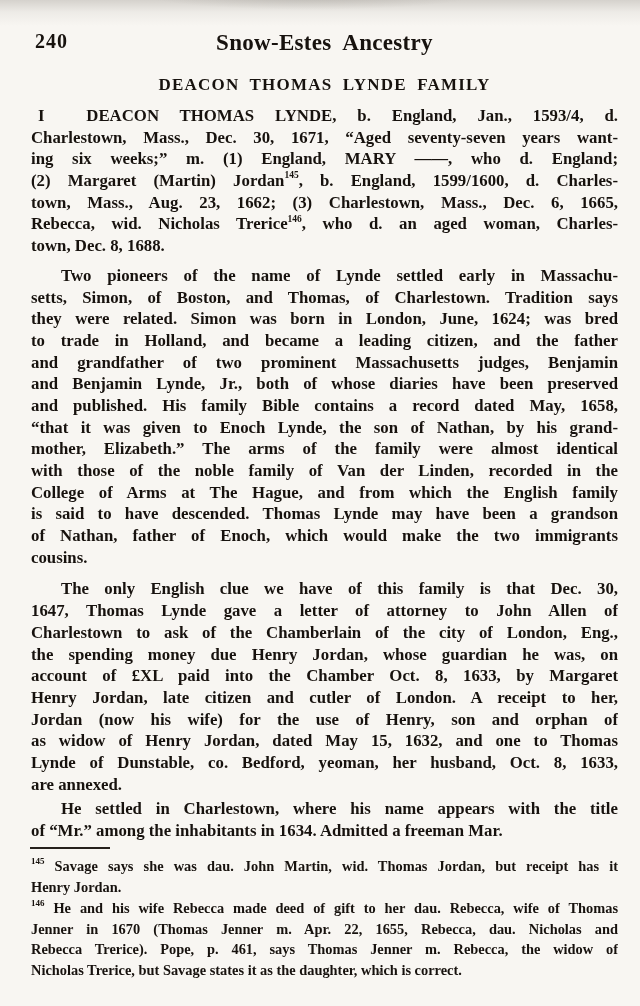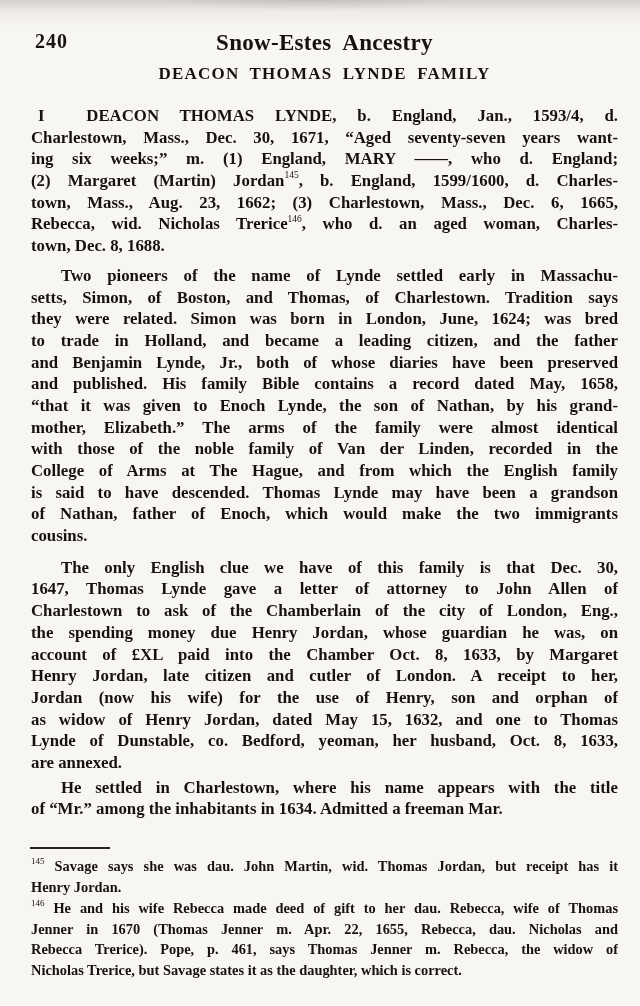--- a/index.html
+++ b/index.html
@@ -40,21 +40,21 @@
     font-size:20px;font-weight:bold;letter-spacing:1px;
   }
   .running-title{
     position:absolute;left:30px;top:0;width:589px;
     text-align:center;
     font-size:23px;font-weight:bold;word-spacing:6px;letter-spacing:.3px;
   }
 
   
   .section-heading{
-    position:absolute;top:64px;left:30px;width:589px;
+    position:absolute;top:75px;left:30px;width:589px;
     text-align:center;
     font-size:17px;font-weight:bold;
     letter-spacing:1.2px;word-spacing:5px;
   }
 
   
   .body-column{
     position:absolute;top:104px;left:30px;width:589px;
     font-size:16.8px;font-weight:bold;line-height:21.7px;
   }
@@ -63,21 +63,21 @@
   .para.p3{margin-top:10px;}
   .para.p4{margin-top:3px;}
   .line{
     text-align:justify;text-align-last:justify;
     white-space:normal;overflow:hidden;max-height:21.7px;
   }
   .line.last{text-align-last:left;}
   .para .line:first-child{text-indent:30px;}
   .para.p1 .line:first-child{text-indent:7px;}
   sup.fnmark{
-    font-size:9.5px;font-weight:normal;
+    font-size:9.5px;font-weight:bold;
     position:relative;top:-1px;vertical-align:super;line-height:0;
     letter-spacing:0;
   }
 
   
   .footnote-rule{
     position:absolute;top:847px;left:30px;width:80px;height:2px;
     background:#26211c;
   }
   .footnotes{
@@ -110,20 +110,21 @@
         <div class="line">(2) Margaret (Martin) Jordan<sup class="fnmark">145</sup>, b. England, 1599/1600, d. Charles-</div>
         <div class="line">town, Mass., Aug. 23, 1662; (3) Charlestown, Mass., Dec. 6, 1665,</div>
         <div class="line">Rebecca, wid. Nicholas Trerice<sup class="fnmark">146</sup>, who d. an aged woman, Charles-</div>
         <div class="line last">town, Dec. 8, 1688.</div>
       </div>
       <div class="para p2">
         <div class="line">Two pioneers of the name of Lynde settled early in Massachu-</div>
         <div class="line">setts, Simon, of Boston, and Thomas, of Charlestown. Tradition says</div>
         <div class="line">they were related. Simon was born in London, June, 1624; was bred</div>
         <div class="line">to trade in Holland, and became a leading citizen, and the father</div>
+        <div class="line">and grandfather of two prominent Massachusetts judges, Benjamin</div>
         <div class="line">and Benjamin Lynde, Jr., both of whose diaries have been preserved</div>
         <div class="line">and published. His family Bible contains a record dated May, 1658,</div>
         <div class="line">“that it was given to Enoch Lynde, the son of Nathan, by his grand-</div>
         <div class="line">mother, Elizabeth.” The arms of the family were almost identical</div>
         <div class="line">with those of the noble family of Van der Linden, recorded in the</div>
         <div class="line">College of Arms at The Hague, and from which the English family</div>
         <div class="line">is said to have descended. Thomas Lynde may have been a grandson</div>
         <div class="line">of Nathan, father of Enoch, which would make the two immigrants</div>
         <div class="line last">cousins.</div>
       </div>

